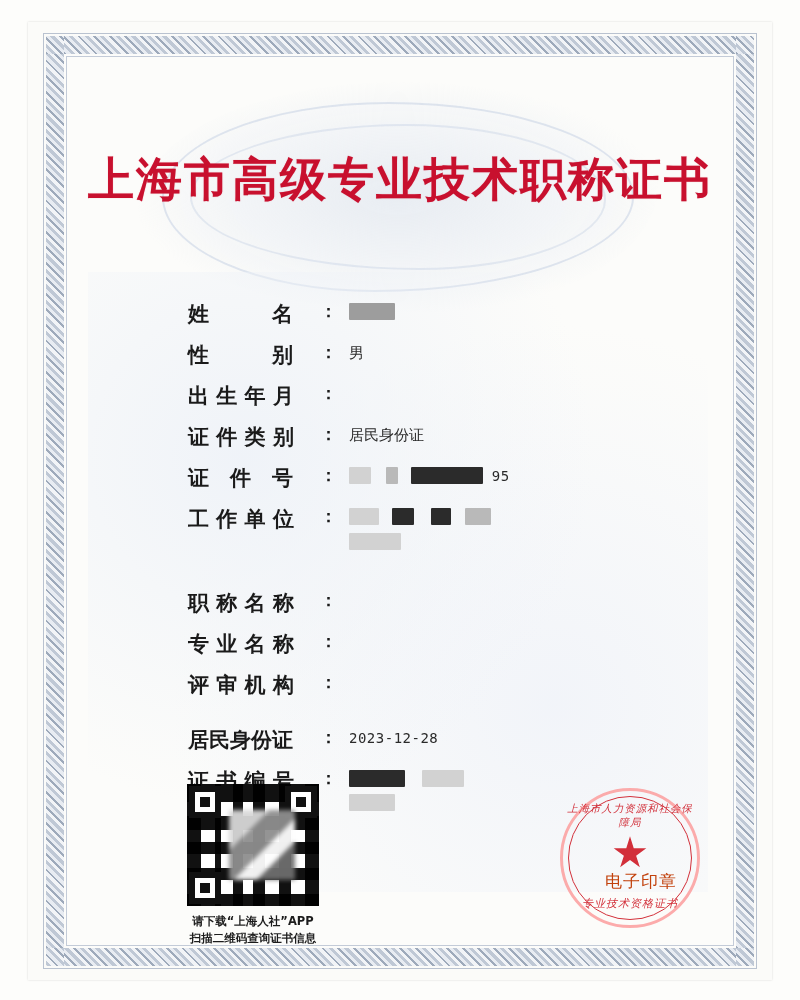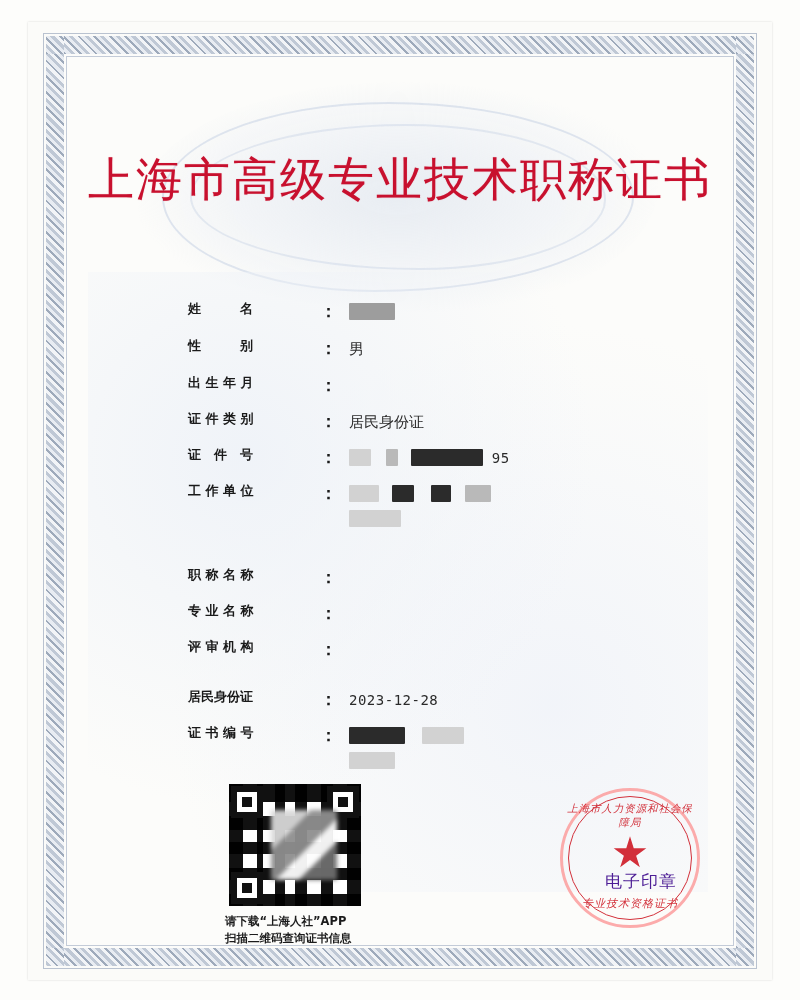--- a/index.html
+++ b/index.html
@@ -107,21 +107,21 @@
   }
 
   
   .title {
     position: absolute;
     left: 0;
     right: 0;
     top: 127px;
     text-align: center;
     font-family: "DejaVu Sans", "Liberation Sans", sans-serif;
-    font-weight: normal;
+    font-weight: bold;
     font-size: 46px;
     letter-spacing: 2px;
     color: #c8102e;
     text-shadow: 0 0 1px rgba(200,16,46,0.35);
   }
 
   
   .fields {
     position: absolute;
     left: 160px;
@@ -132,21 +132,21 @@
     display: flex;
     align-items: flex-start;
     margin-bottom: 13px;
     min-height: 22px;
   }
   .label {
     width: 132px;
     flex: 0 0 132px;
     font-family: "DejaVu Sans", "Liberation Sans", sans-serif;
     font-weight: bold;
-    font-size: 13px;
+    font-size: 21px;
     color: #1a1a1a;
     letter-spacing: 0px;
     white-space: nowrap;
   }
   .colon {
     flex: 0 0 auto;
     font-family: "DejaVu Sans", "Liberation Sans", sans-serif;
     font-weight: bold;
     font-size: 17px;
     color: #1a1a1a;
@@ -181,21 +181,21 @@
   .r-dark  { background: #2b2b2b; }
   .r-light { background: #d2d2d2; }
   .r-mid   { background: #9d9d9d; }
 
   
   .qr-wrap {
     position: absolute;
     left: 155px;
     top: 762px;
     width: 140px;
-    margin-left: 42px;
+    text-align: center;
   }
   .qr {
     width: 132px;
     height: 122px;
     margin: 0 auto;
     background-color: #ffffff;
     background-image:
       linear-gradient(90deg, #111 0 14px, transparent 14px 28px, #111 28px 34px, transparent 34px 46px, #111 46px 56px, transparent 56px 66px, #111 66px 78px, transparent 78px 92px, #111 92px 104px, transparent 104px 118px, #111 118px 132px),
       linear-gradient(0deg, #111 0 12px, transparent 12px 26px, #111 26px 38px, transparent 38px 52px, #111 52px 64px, transparent 64px 76px, #111 76px 90px, transparent 90px 104px, #111 104px 122px);
     background-blend-mode: multiply;
@@ -288,21 +288,21 @@
     letter-spacing: 1px;
   }
   .seal-label {
     position: absolute;
     left: 548px;
     top: 848px;
     width: 130px;
     text-align: center;
     font-family: "DejaVu Sans", "Liberation Sans", sans-serif;
     font-size: 17px;
-    color: #4c1d95;
+    color: #c2410c;
     letter-spacing: 1px;
   }
 </style>
 </head>
 <body>
 
 <div class="page">
   <div class="sheet">
 
     <div class="border-outer"></div>

